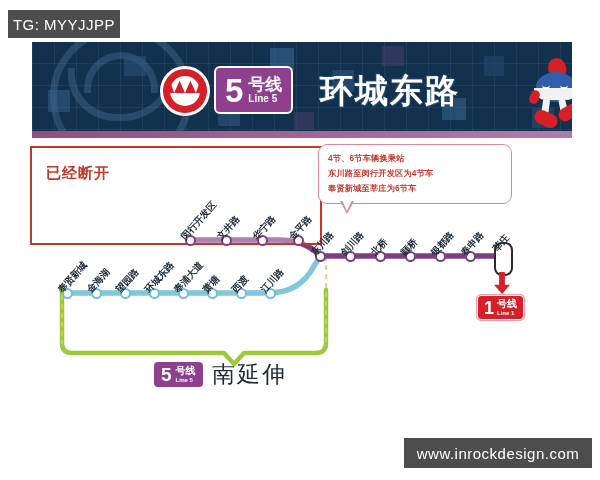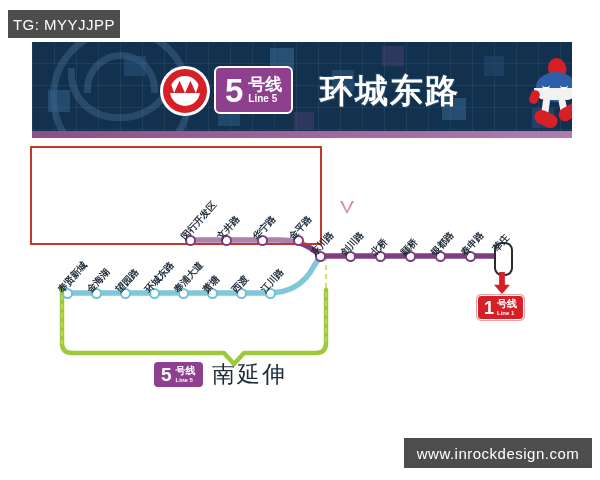--- a/index.html
+++ b/index.html
@@ -171,21 +171,27 @@
   <svg style="position:absolute;left:0;top:0;width:600px;height:260px;overflow:visible">
 
     <path d="M190,102 L278,102 Q306,102 320,118" fill="none" stroke="#7d3f82" stroke-width="5.5" stroke-linecap="round"></path>
 
     <path d="M67,155 L268,155 Q300,155 314,128 L320,119" fill="none" stroke="#7ec8da" stroke-width="5.5" stroke-linecap="round"></path>
 
     <path d="M320,118 L498,118" fill="none" stroke="#7d3f82" stroke-width="5.5" stroke-linecap="round"></path>
   </svg>
 
   <div id="red-box"></div>
-
+  <div id="red-box-label">已经断开</div>
+
+  <div id="callout">
+    <div class="ln l1">4节、6节车辆换乘站</div>
+    <div class="ln l2">东川路至闵行开发区为4节车</div>
+    <div class="ln l3">奉贤新城至莘庄为6节车</div>
+  </div>
   <div id="callout-tail"></div>
   <div id="callout-tail-in"></div>
 
   <div class="stn purple" style="left:185px;top:97px;"></div>
   <div class="lbl" style="left:188px;top:92px;">闵行开发区</div>
 
   <div class="stn purple" style="left:221px;top:97px;"></div>
   <div class="lbl" style="left:224px;top:92px;">文井路</div>
 
   <div class="stn purple" style="left:257px;top:97px;"></div>

